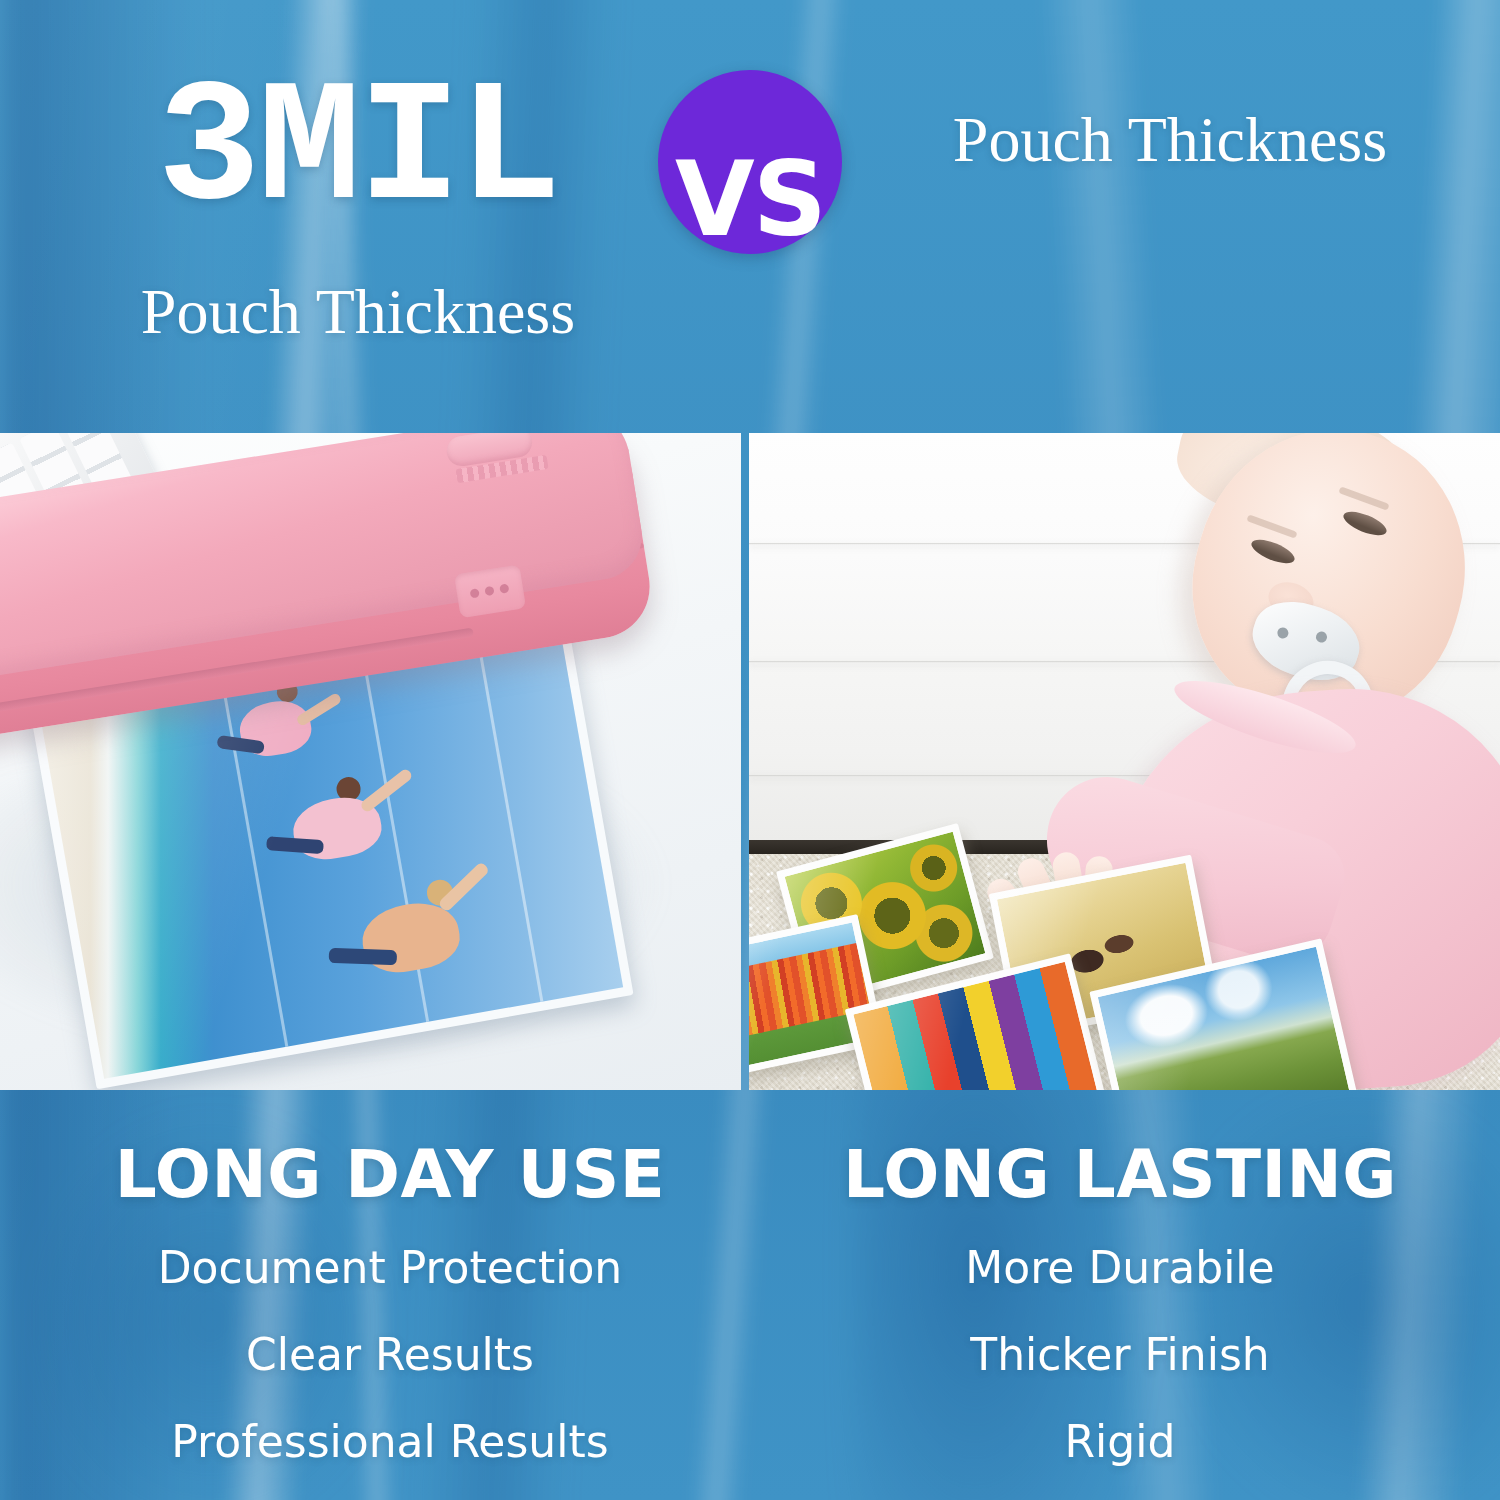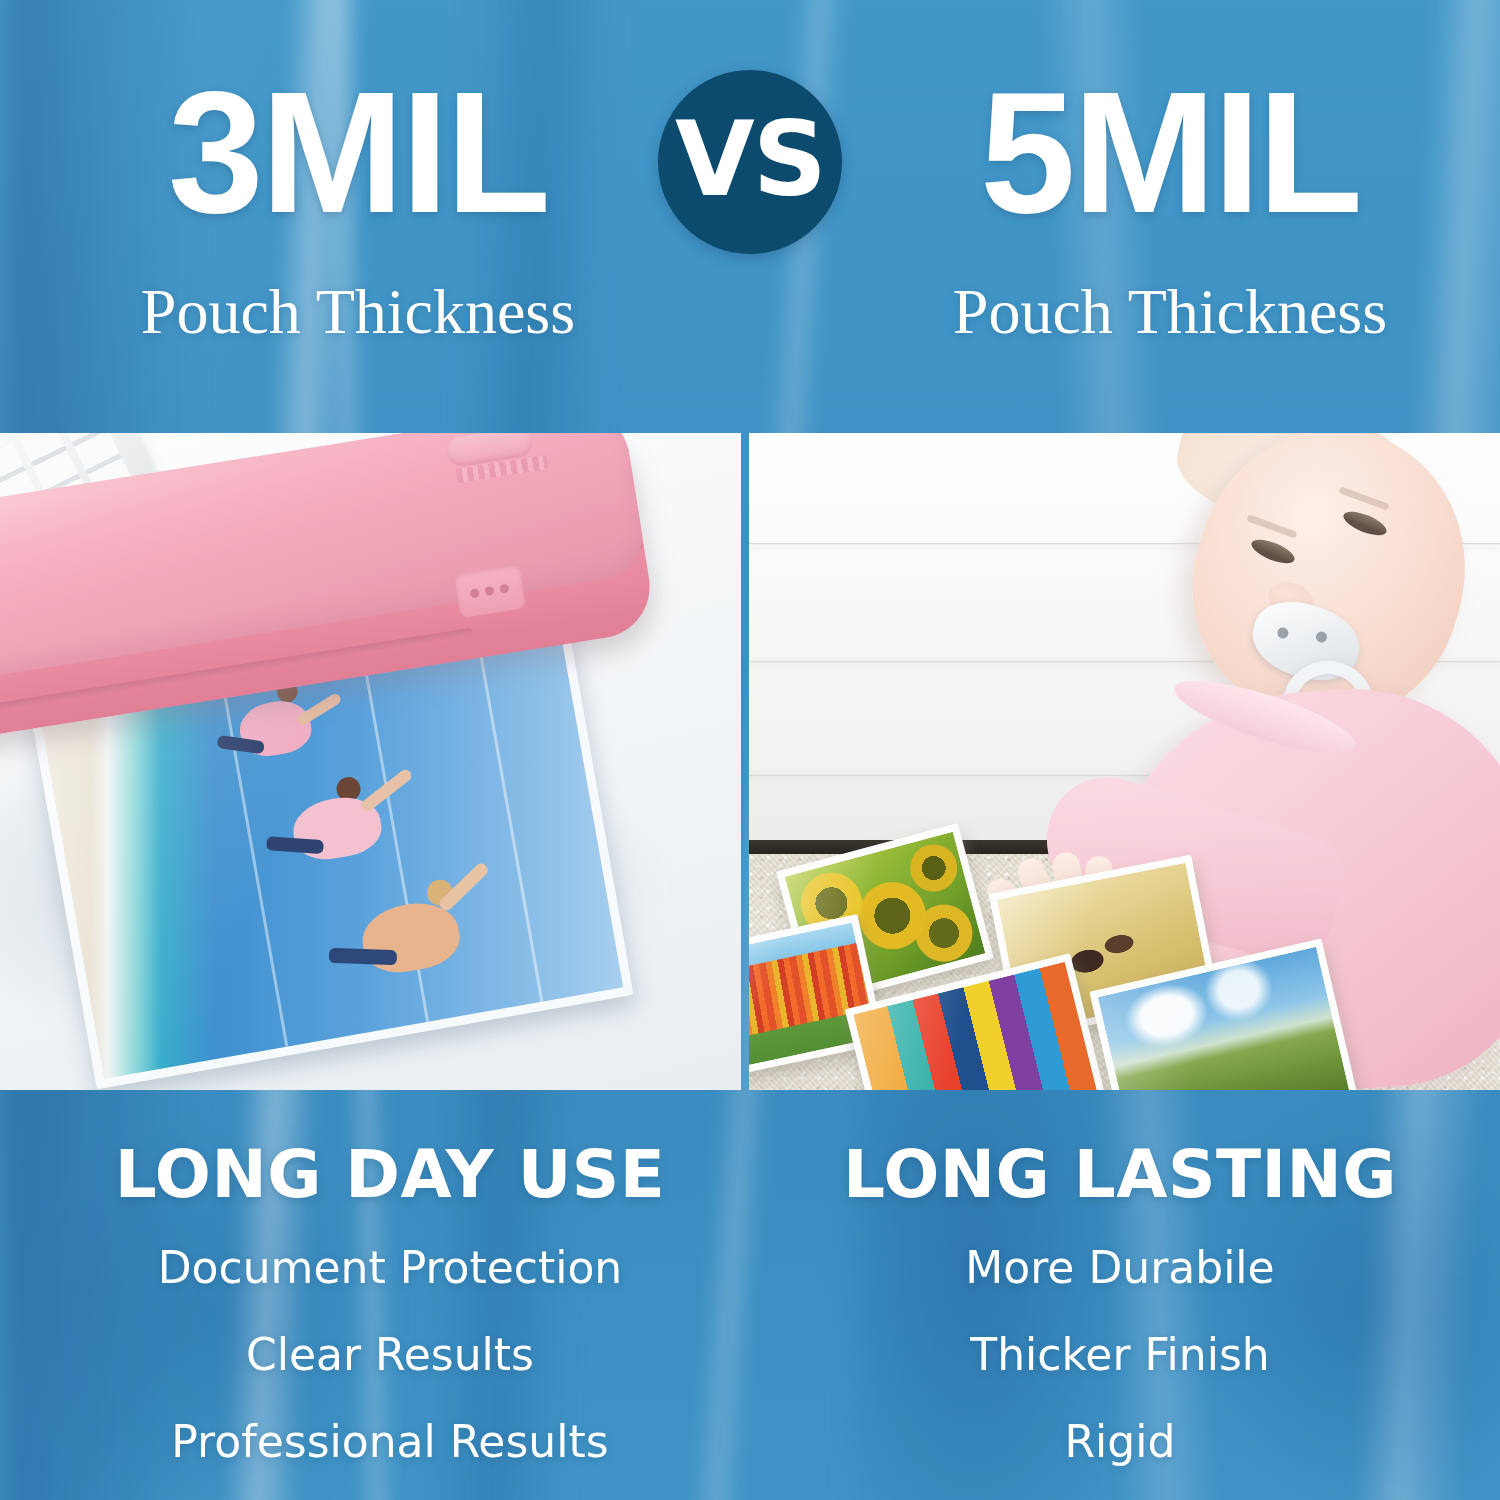--- a/index.html
+++ b/index.html
@@ -61,21 +61,21 @@
   }
   .mil-block {
     position: absolute;
     top: 66px;
     width: 620px;
     text-align: center;
   }
   .mil-block.left  { left: 48px; }
   .mil-block.right { left: 860px; }
   .mil-value {
-    font-family: Liberation Sans, sans-serif;
+    font-family: Liberation Mono, monospace;
     font-weight: bold;
     font-size: 172px;
     line-height: 1;
     color: #ffffff;
     letter-spacing: -3px;
     text-shadow: 0 3px 9px rgba(20,70,105,.28);
   }
   .mil-sub {
     margin-top: 42px;
     font-family: Liberation Serif, serif;
@@ -86,23 +86,23 @@
     letter-spacing: 0px;
     text-shadow: 0 2px 7px rgba(20,70,105,.25);
   }
   .vs-badge {
     position: absolute;
     left: 658px;
     top: 70px;
     width: 184px;
     height: 184px;
     border-radius: 50%;
-    background: #0c4a6e;
+    background: #6d28d9;
     display: flex;
-    align-items: center;
+    align-items: flex-end;
     justify-content: center;
     box-shadow: 0 4px 14px rgba(25,60,95,.30);
   }
   .vs-badge span {
     font-family: "DejaVu Sans", sans-serif;
     font-weight: bold;
     font-size: 103px;
     line-height: 1;
     color: #ffffff;
     letter-spacing: -2px;
@@ -505,21 +505,20 @@
     <div class="mil-block left">
       <div class="mil-value">3MIL</div>
       <div class="mil-sub">Pouch Thickness</div>
     </div>
 
     <div class="vs-badge">
       <span>VS</span>
     </div>
 
     <div class="mil-block right">
-      <div class="mil-value">5MIL</div>
       <div class="mil-sub">Pouch Thickness</div>
     </div>
   </div>
 
   <div class="panels">
 
     <div class="panel left">
       <div class="desk"></div>
       <div class="desk-shadow"></div>
 

